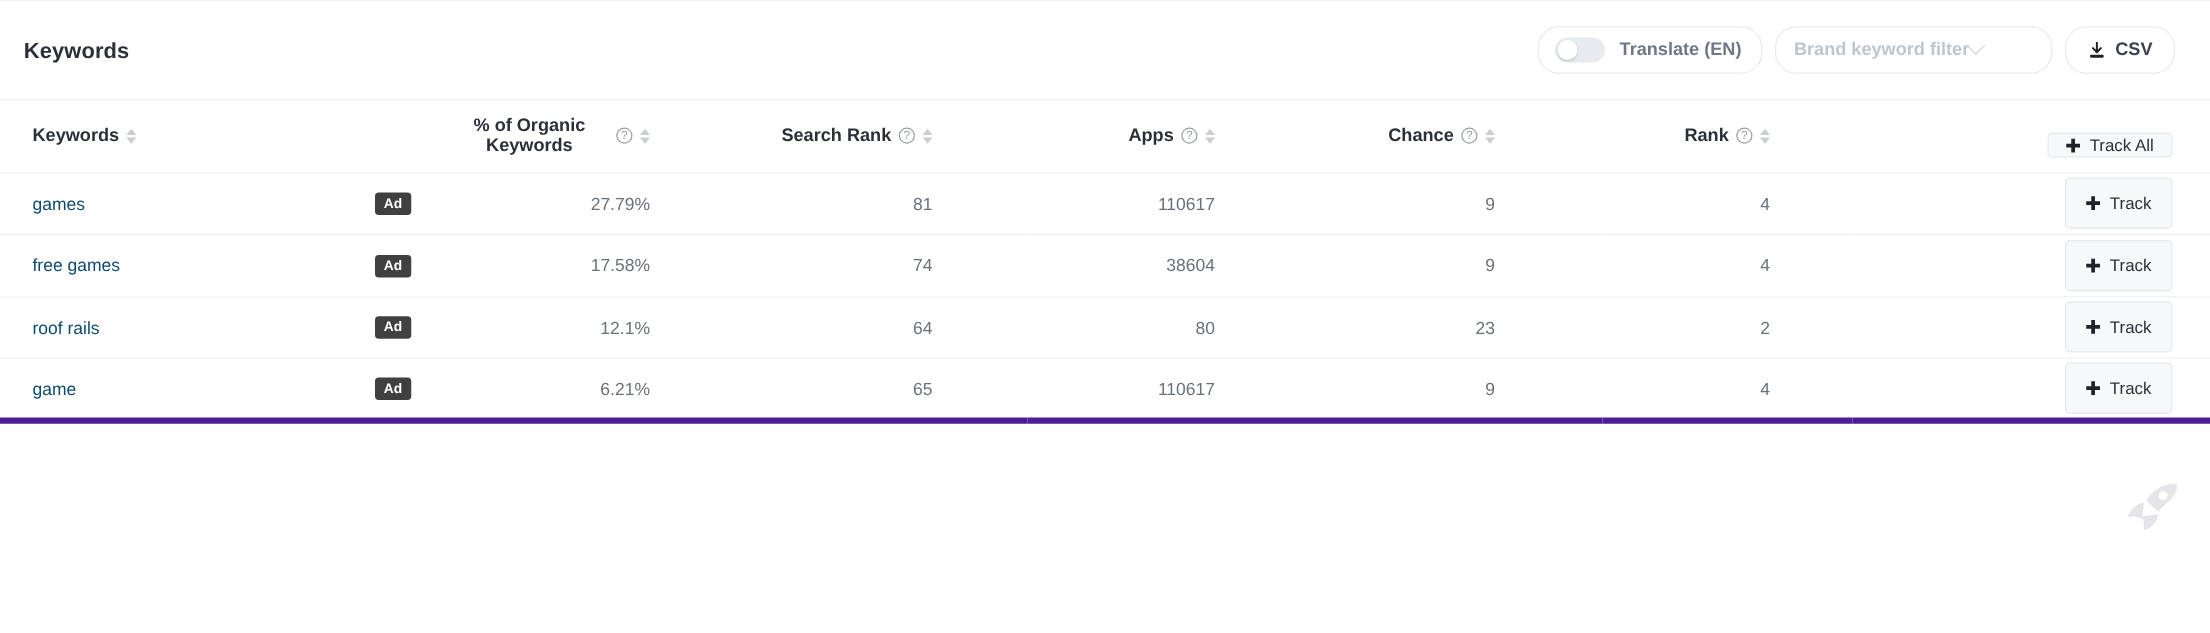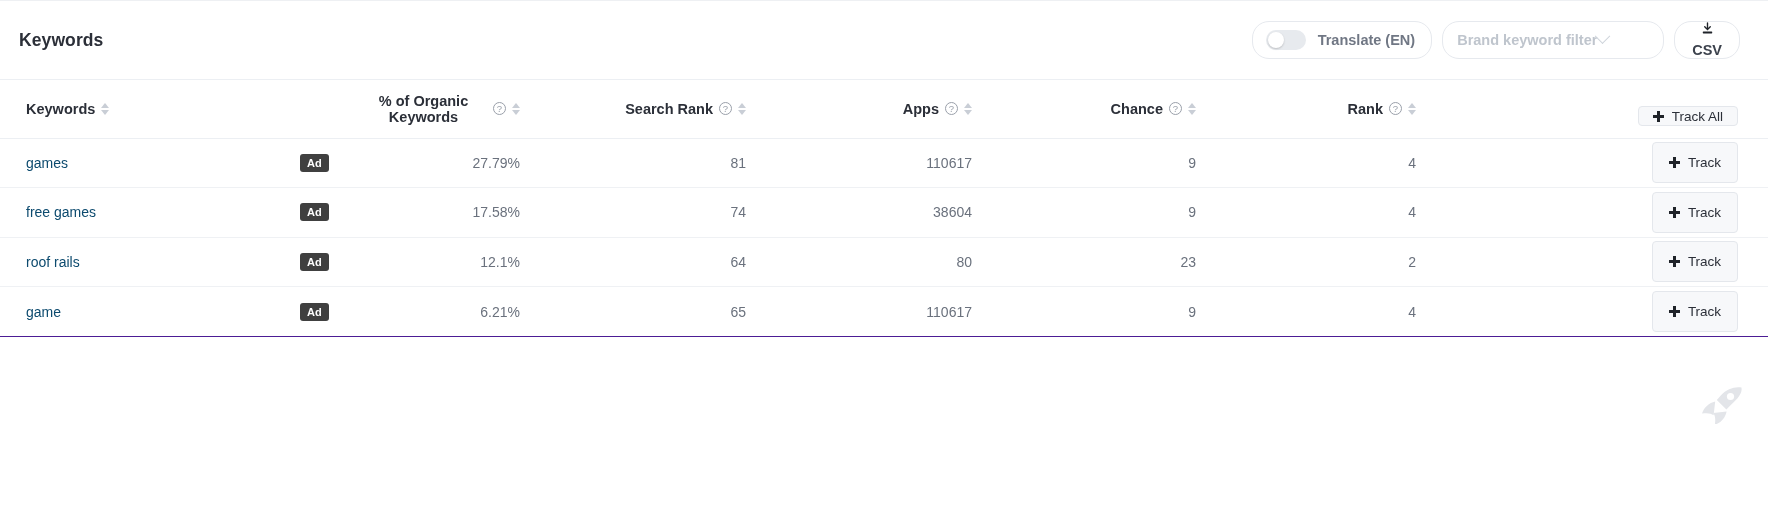--- a/index.html
+++ b/index.html
@@ -90,21 +90,20 @@
     transform: rotate(45deg) translate(-3px,-3px);
     flex: none;
   }
 
   .csv-btn {
     padding: 0 17px;
     gap: 7px;
     color: #3c424d;
     cursor: pointer;
     font-size: 14.5px;
-    flex-direction: column;
   }
   .dl-icon { display: block; }
 
   
   table { width: 100%; border-collapse: collapse; table-layout: fixed; }
 
   th {
     height: 58px;
     font-size: 14.5px;
     font-weight: bold;
@@ -145,21 +144,21 @@
   .sort i.down { border-top: 5px solid #c9ced6; }
 
   td {
     height: 49.6px;
     font-size: 14px;
     color: #6a717d;
     border-bottom: 1px solid #eff1f4;
     padding: 0;
     vertical-align: middle;
   }
-  tbody tr:last-child td { border-bottom: 1px solid #4c1d95; }
+  tbody tr:last-child td { border-bottom: 5px solid #4c1d95; }
 
   .kw-cell { padding-left: 26px; color: #0c4a6e; }
   .num { text-align: right; }
 
   .ad-badge {
     display: inline-block;
     background: #404040;
     color: #ffffff;
     font-size: 11px;
     font-weight: bold;

